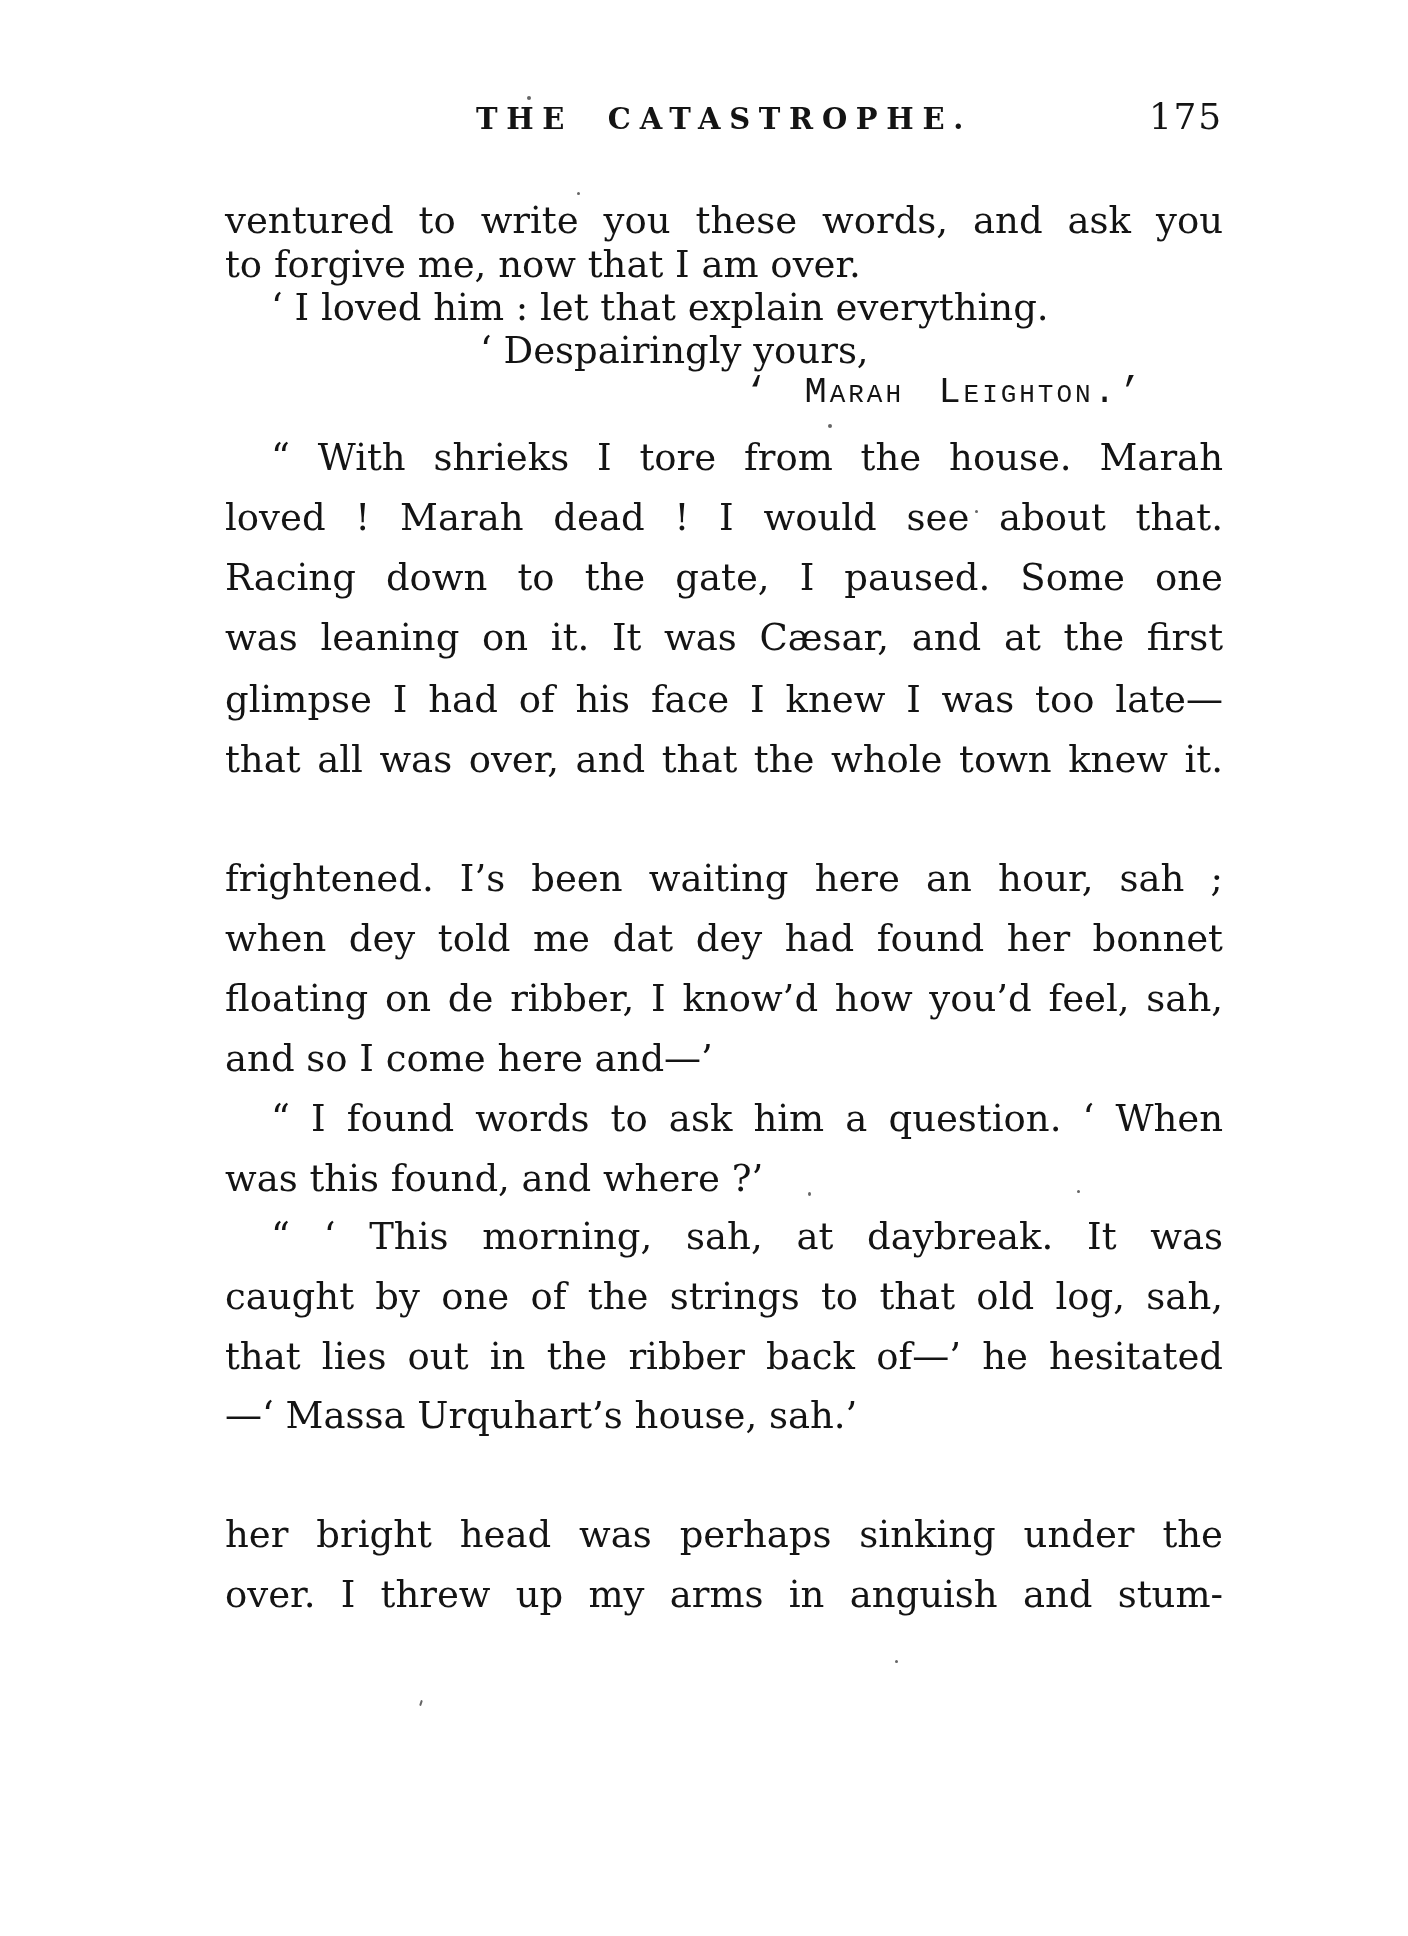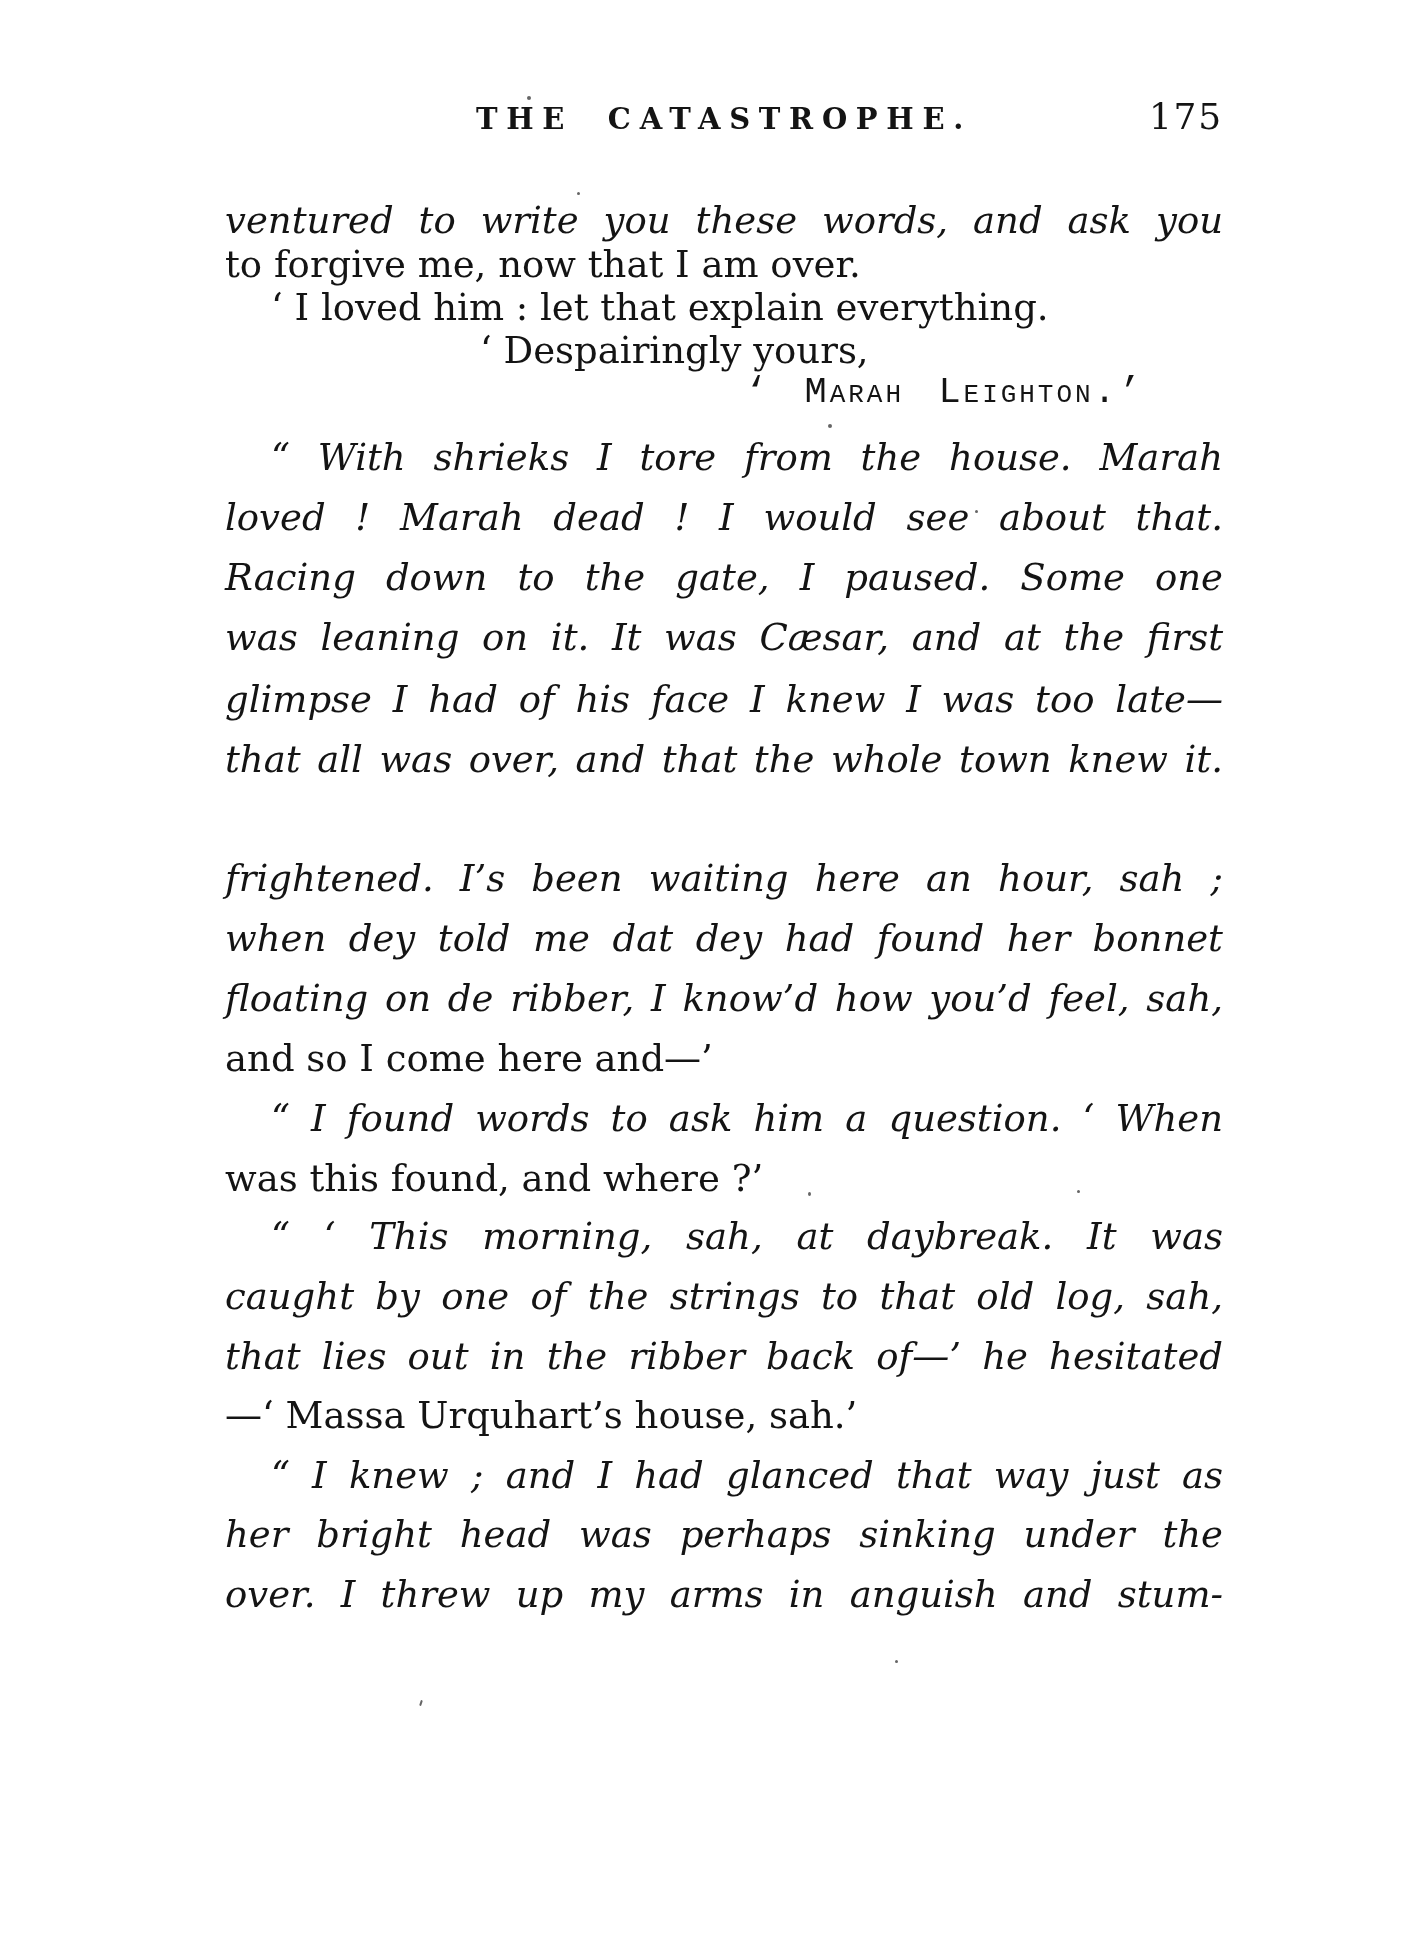--- a/index.html
+++ b/index.html
@@ -53,21 +53,20 @@
     position: absolute;
     left: 0;
     right: 0;
     font-size: 37px;
     line-height: 1.1;
     white-space: normal;
   }
   .justify {
     text-align: justify;
     text-align-last: justify;
-    font-style: italic;
   }
   .indent { padding-left: 46px; }
   .smallcaps {
     font-variant: small-caps;
     letter-spacing: 0.08em;
     word-spacing: 0.25em;
   }
   .speck {
     position: absolute;
     background: #4a4a4a;
@@ -106,21 +105,20 @@
     <div class="line" style="top:1039px">and so I come here and—’</div>
 
     <div class="line justify indent" style="top:1099px">“ I found words to ask him a question.  ‘ When</div>
     <div class="line" style="top:1159px">was this found, and where ?’</div>
 
     <div class="line justify indent" style="top:1217px">“ ‘ This morning, sah, at daybreak.  It was</div>
     <div class="line justify" style="top:1277px">caught by one of the strings to that old log, sah,</div>
     <div class="line justify" style="top:1337px">that lies out in the ribber back of—’ he hesitated</div>
     <div class="line" style="top:1396px">—‘ Massa Urquhart’s house, sah.’</div>
 
-    <div class="line justify indent" style="top:1456px">“ I knew ; and I had glanced that way just as</div>
     <div class="line justify" style="top:1515px">her bright head was perhaps sinking under the</div>
     <div class="line justify" style="top:1575px">over.   I threw up my arms in anguish and stum-</div>
 
   </div>
 
   <div class="speck" style="left:527px; top:96px; width:4px; height:4px;"></div>
   <div class="speck" style="left:577px; top:192px; width:3px; height:3px;"></div>
   <div class="speck" style="left:828px; top:424px; width:4px; height:4px;"></div>
   <div class="speck" style="left:975px; top:510px; width:3px; height:3px;"></div>
   <div class="speck" style="left:808px; top:1192px; width:3px; height:4px;"></div>

